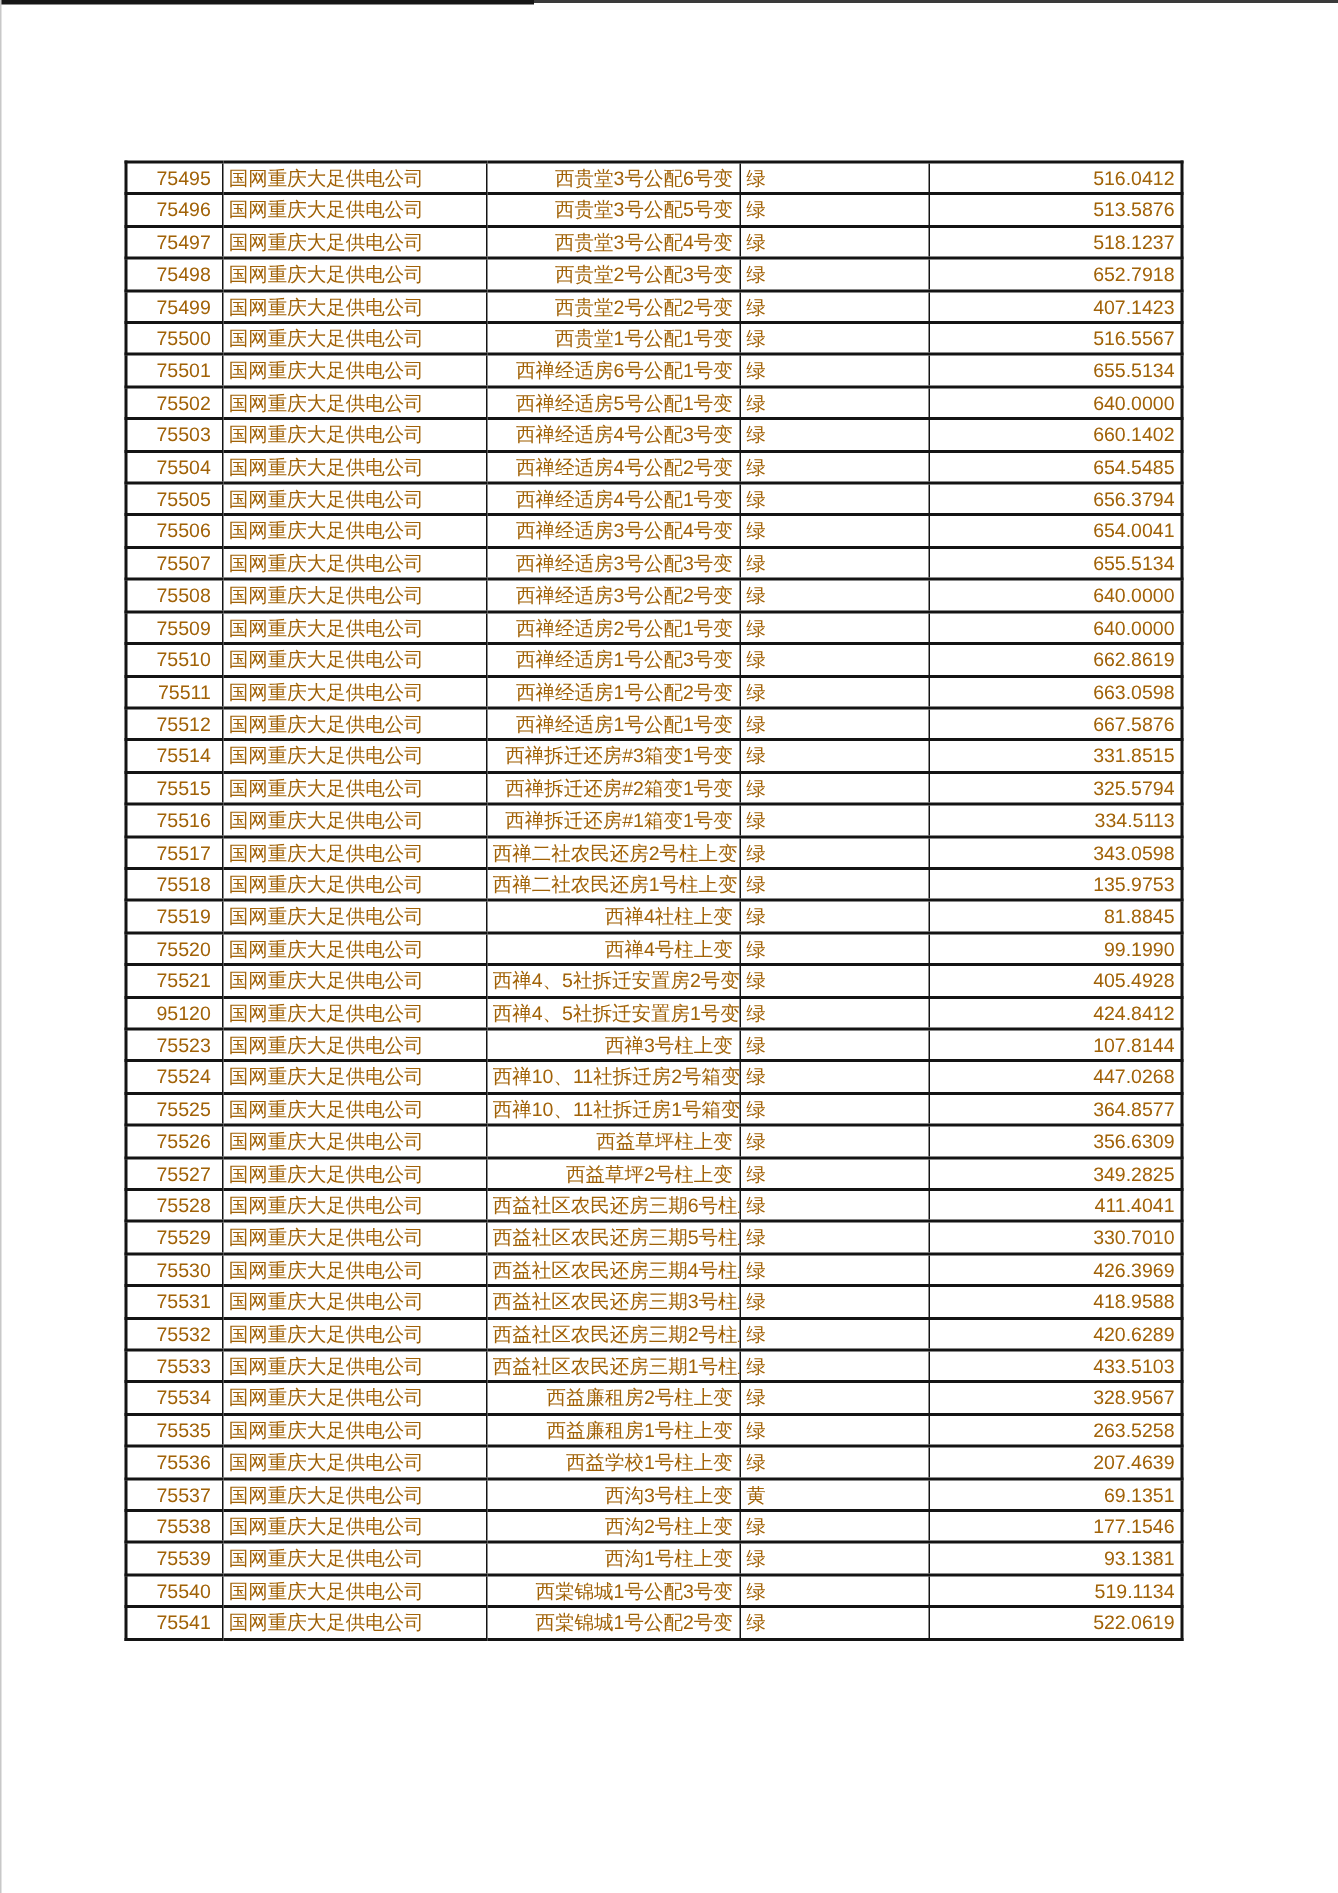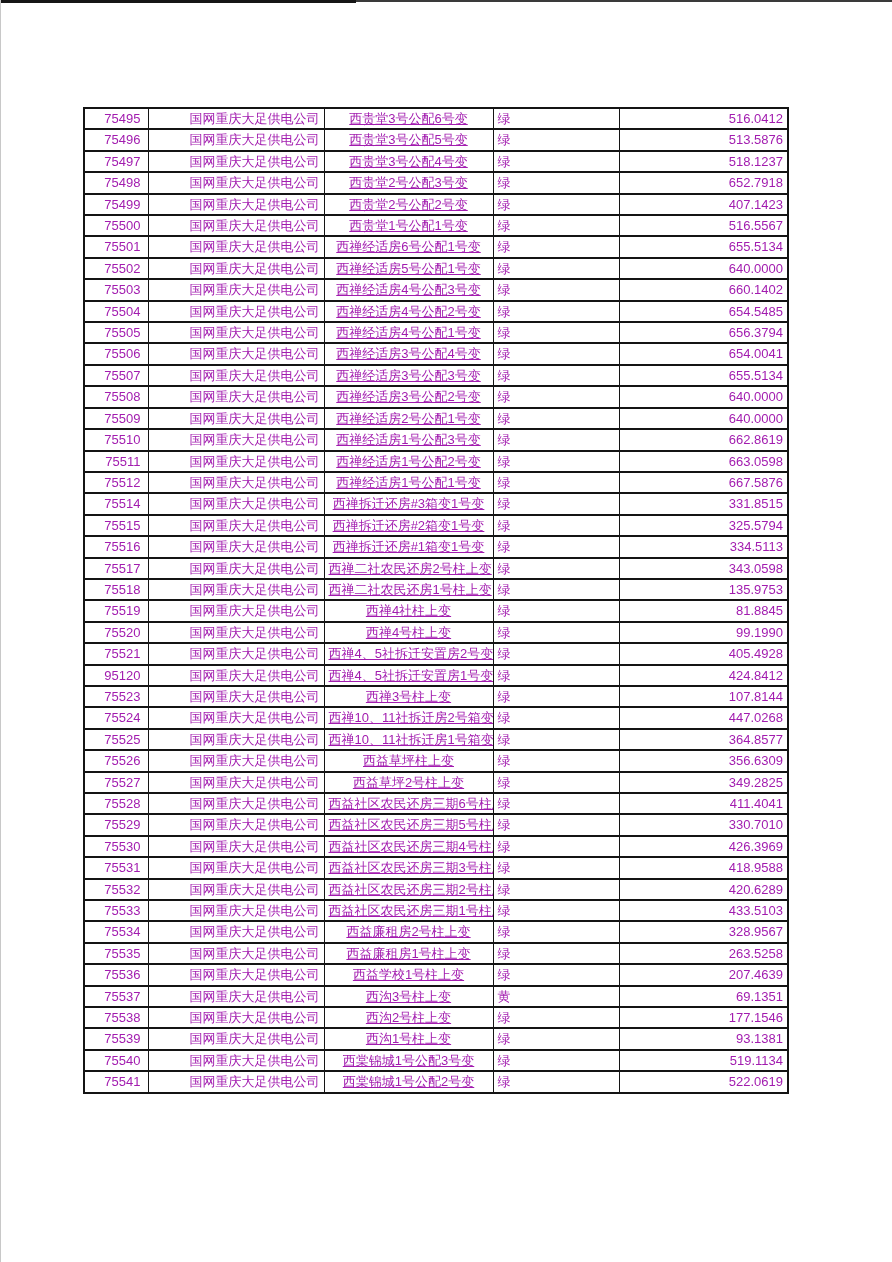--- a/index.html
+++ b/index.html
@@ -36,40 +36,40 @@
   }
   
   table.records {
     position: absolute;
     left: 83px;
     top: 107px;
     width: 704px;
     border-collapse: collapse;
     table-layout: fixed;
     font-size: 13px;
-    color: #a21caf;
+    color: #a16207;
   }
   table.records td {
     border: 2px solid #141414;
     border-left-width: 1px;
     border-right-width: 1px;
     height: 19.4px;
     padding: 0 4px;
     overflow: hidden;
     white-space: nowrap;
     vertical-align: middle;
     line-height: 19.4px;
   }
   table.records td.c-id {
     text-align: right;
     padding-right: 7px;
     border-left-width: 2px;
   }
-  table.records td.c-company { text-align: right; }
-  table.records td.c-device  { text-align: center; text-decoration: underline; }
+  table.records td.c-company { text-align: left; }
+  table.records td.c-device  { text-align: right; }
   table.records td.c-status  { text-align: left; }
   table.records td.c-value {
     text-align: right;
     border-right-width: 2px;
   }
 </style>
 </head>
 <body>
 
 <div id="page">

